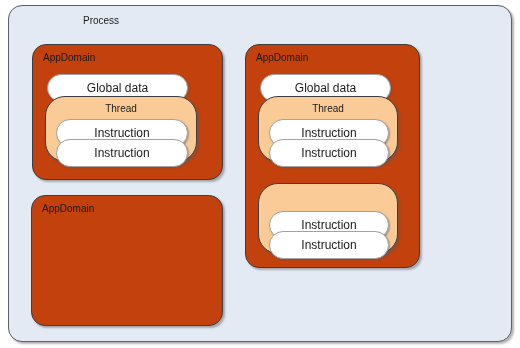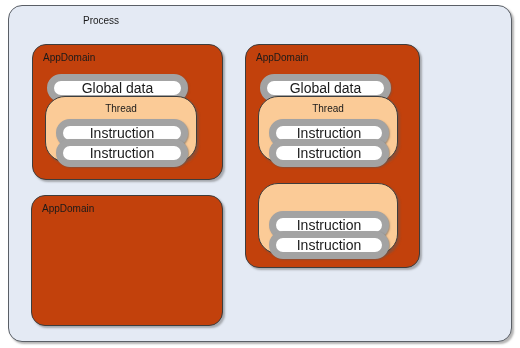--- a/index.html
+++ b/index.html
@@ -64,25 +64,25 @@
     left: 0;
     right: 0;
     text-align: center;
   }
 
   
   .pill {
     position: absolute;
     box-sizing: border-box;
     background: #ffffff;
-    border: 7px solid #a3a3a3;
+    border: 1px solid #a3a3a3;
     border-radius: 999px;
     height: 28px;
     color: #1a1a1a;
-    font-size: 14px;
+    font-size: 12px;
     line-height: 10px;
     text-align: center;
     box-shadow: 1px 1px 1.5px rgba(90,90,90,0.5);
     display: flex;
     align-items: center;
     justify-content: center;
     overflow: hidden;
   }
 </style>
 </head>

